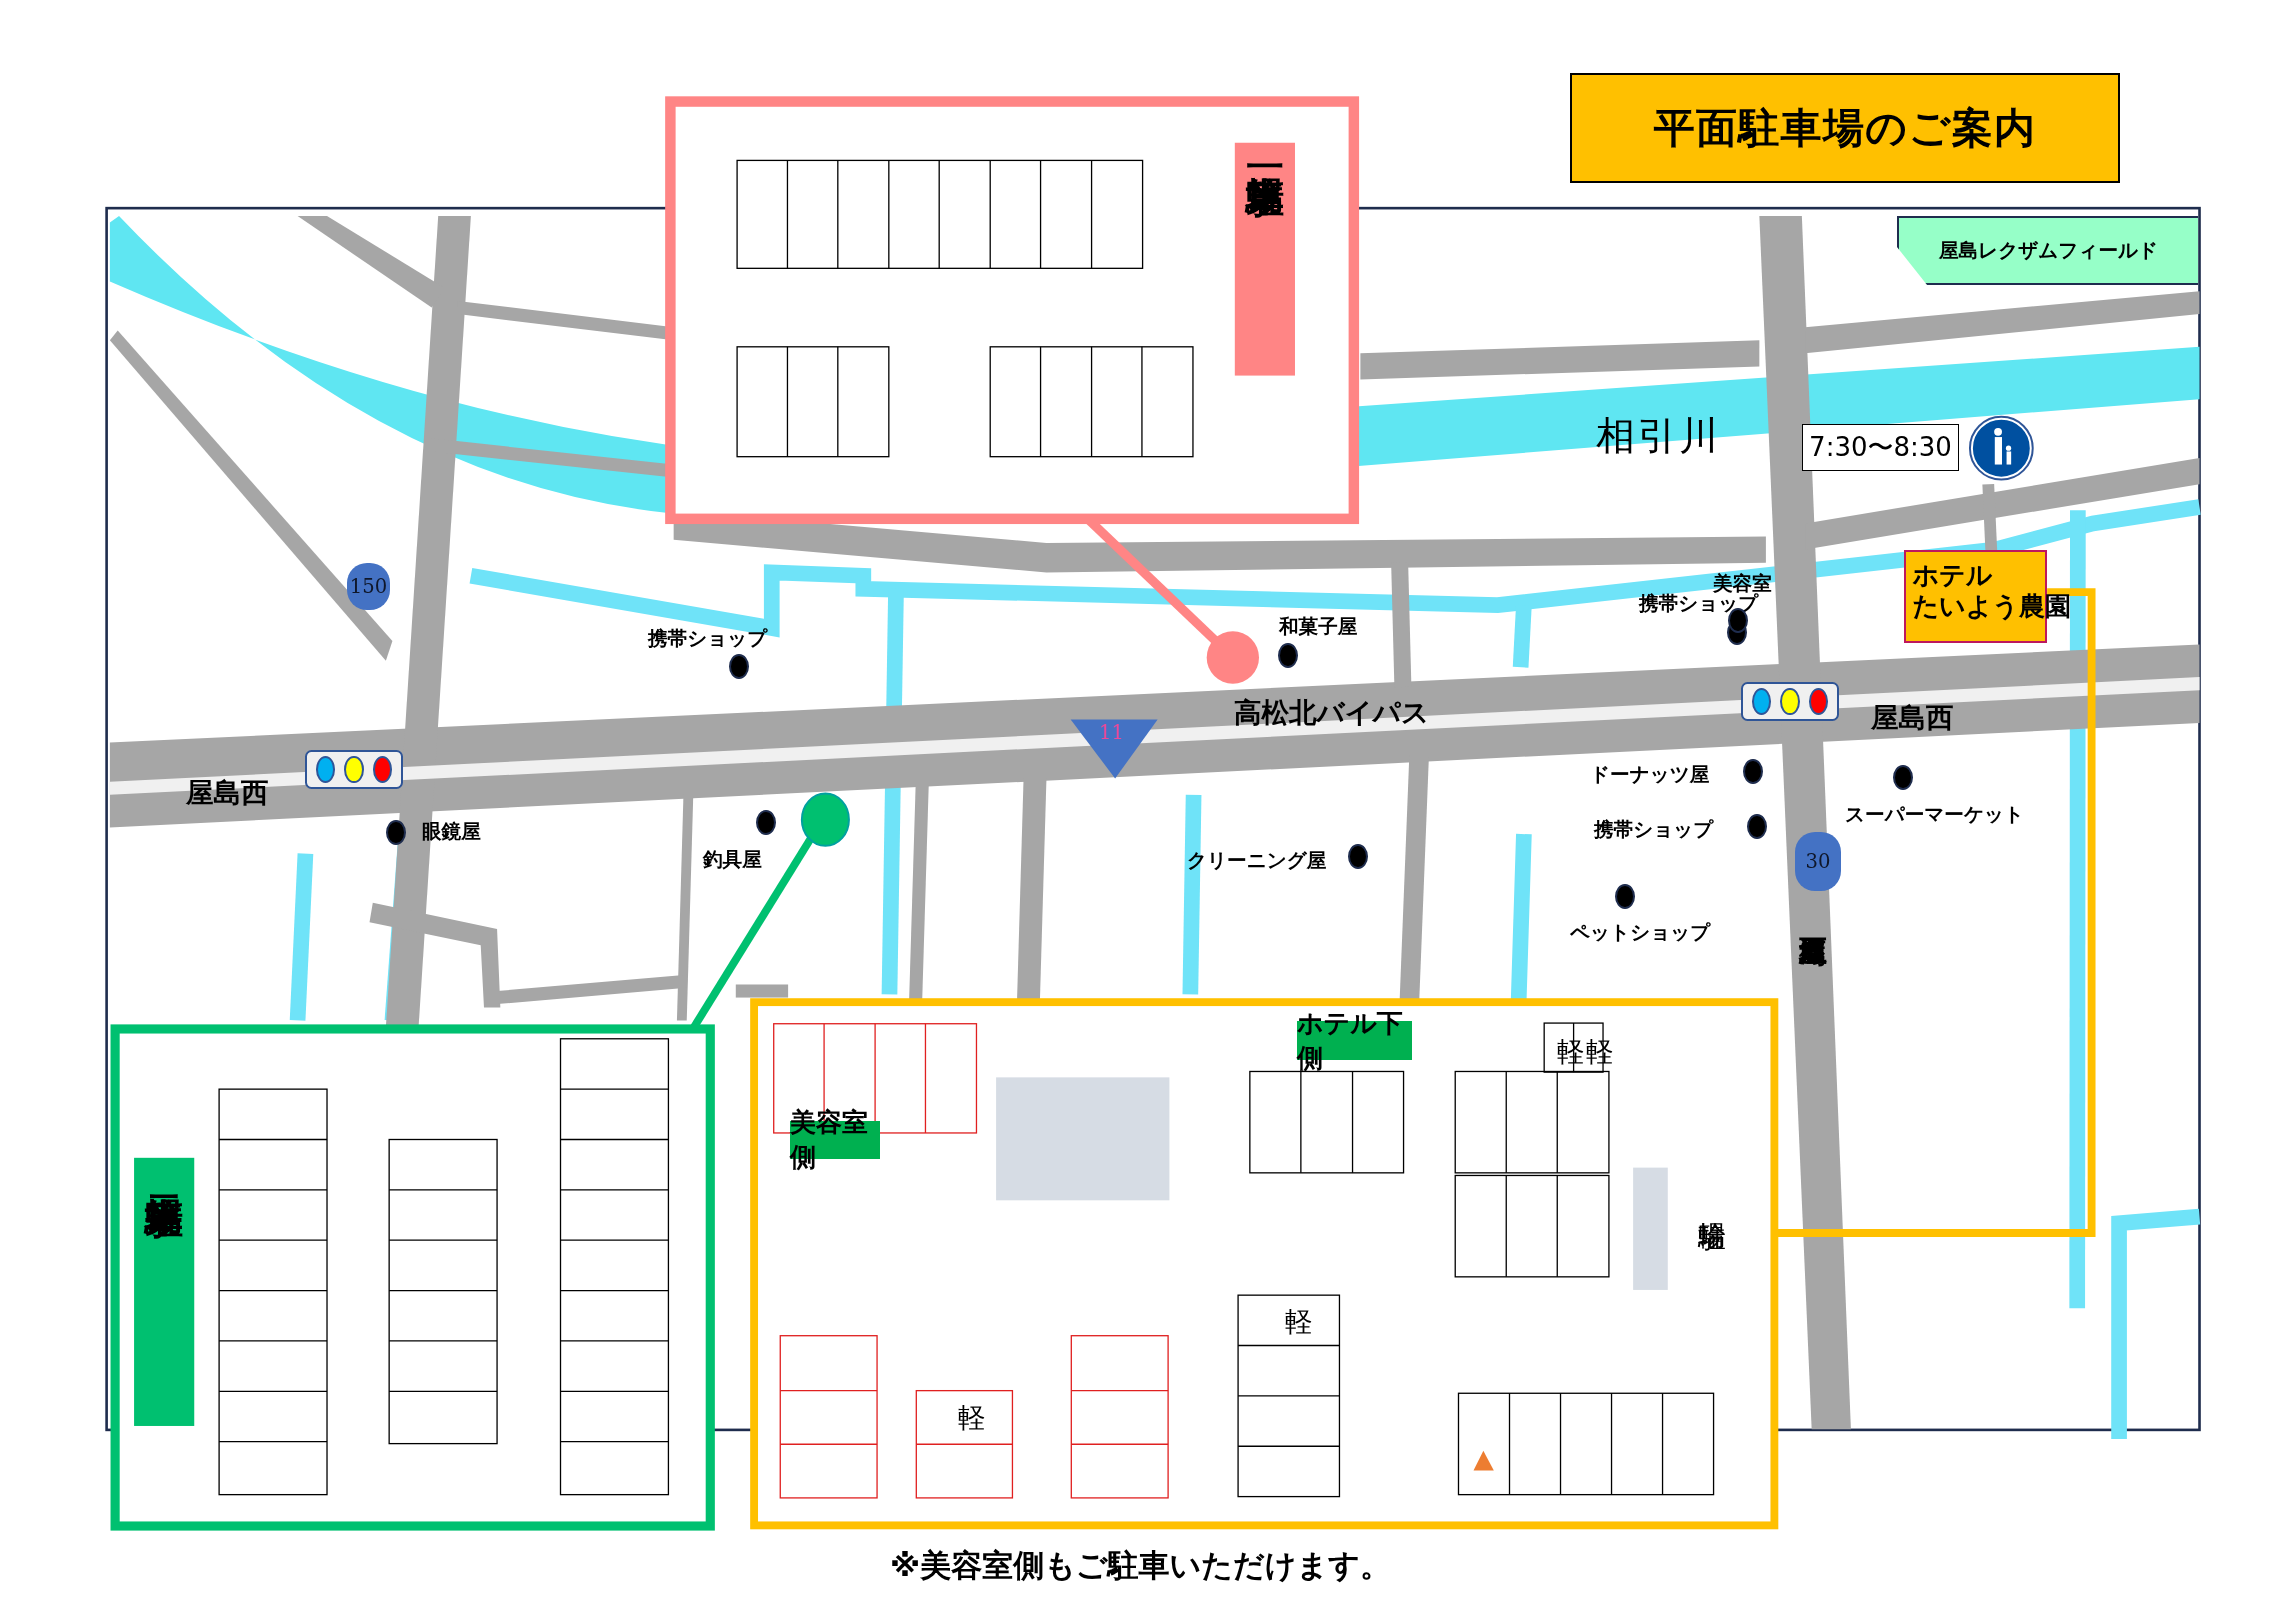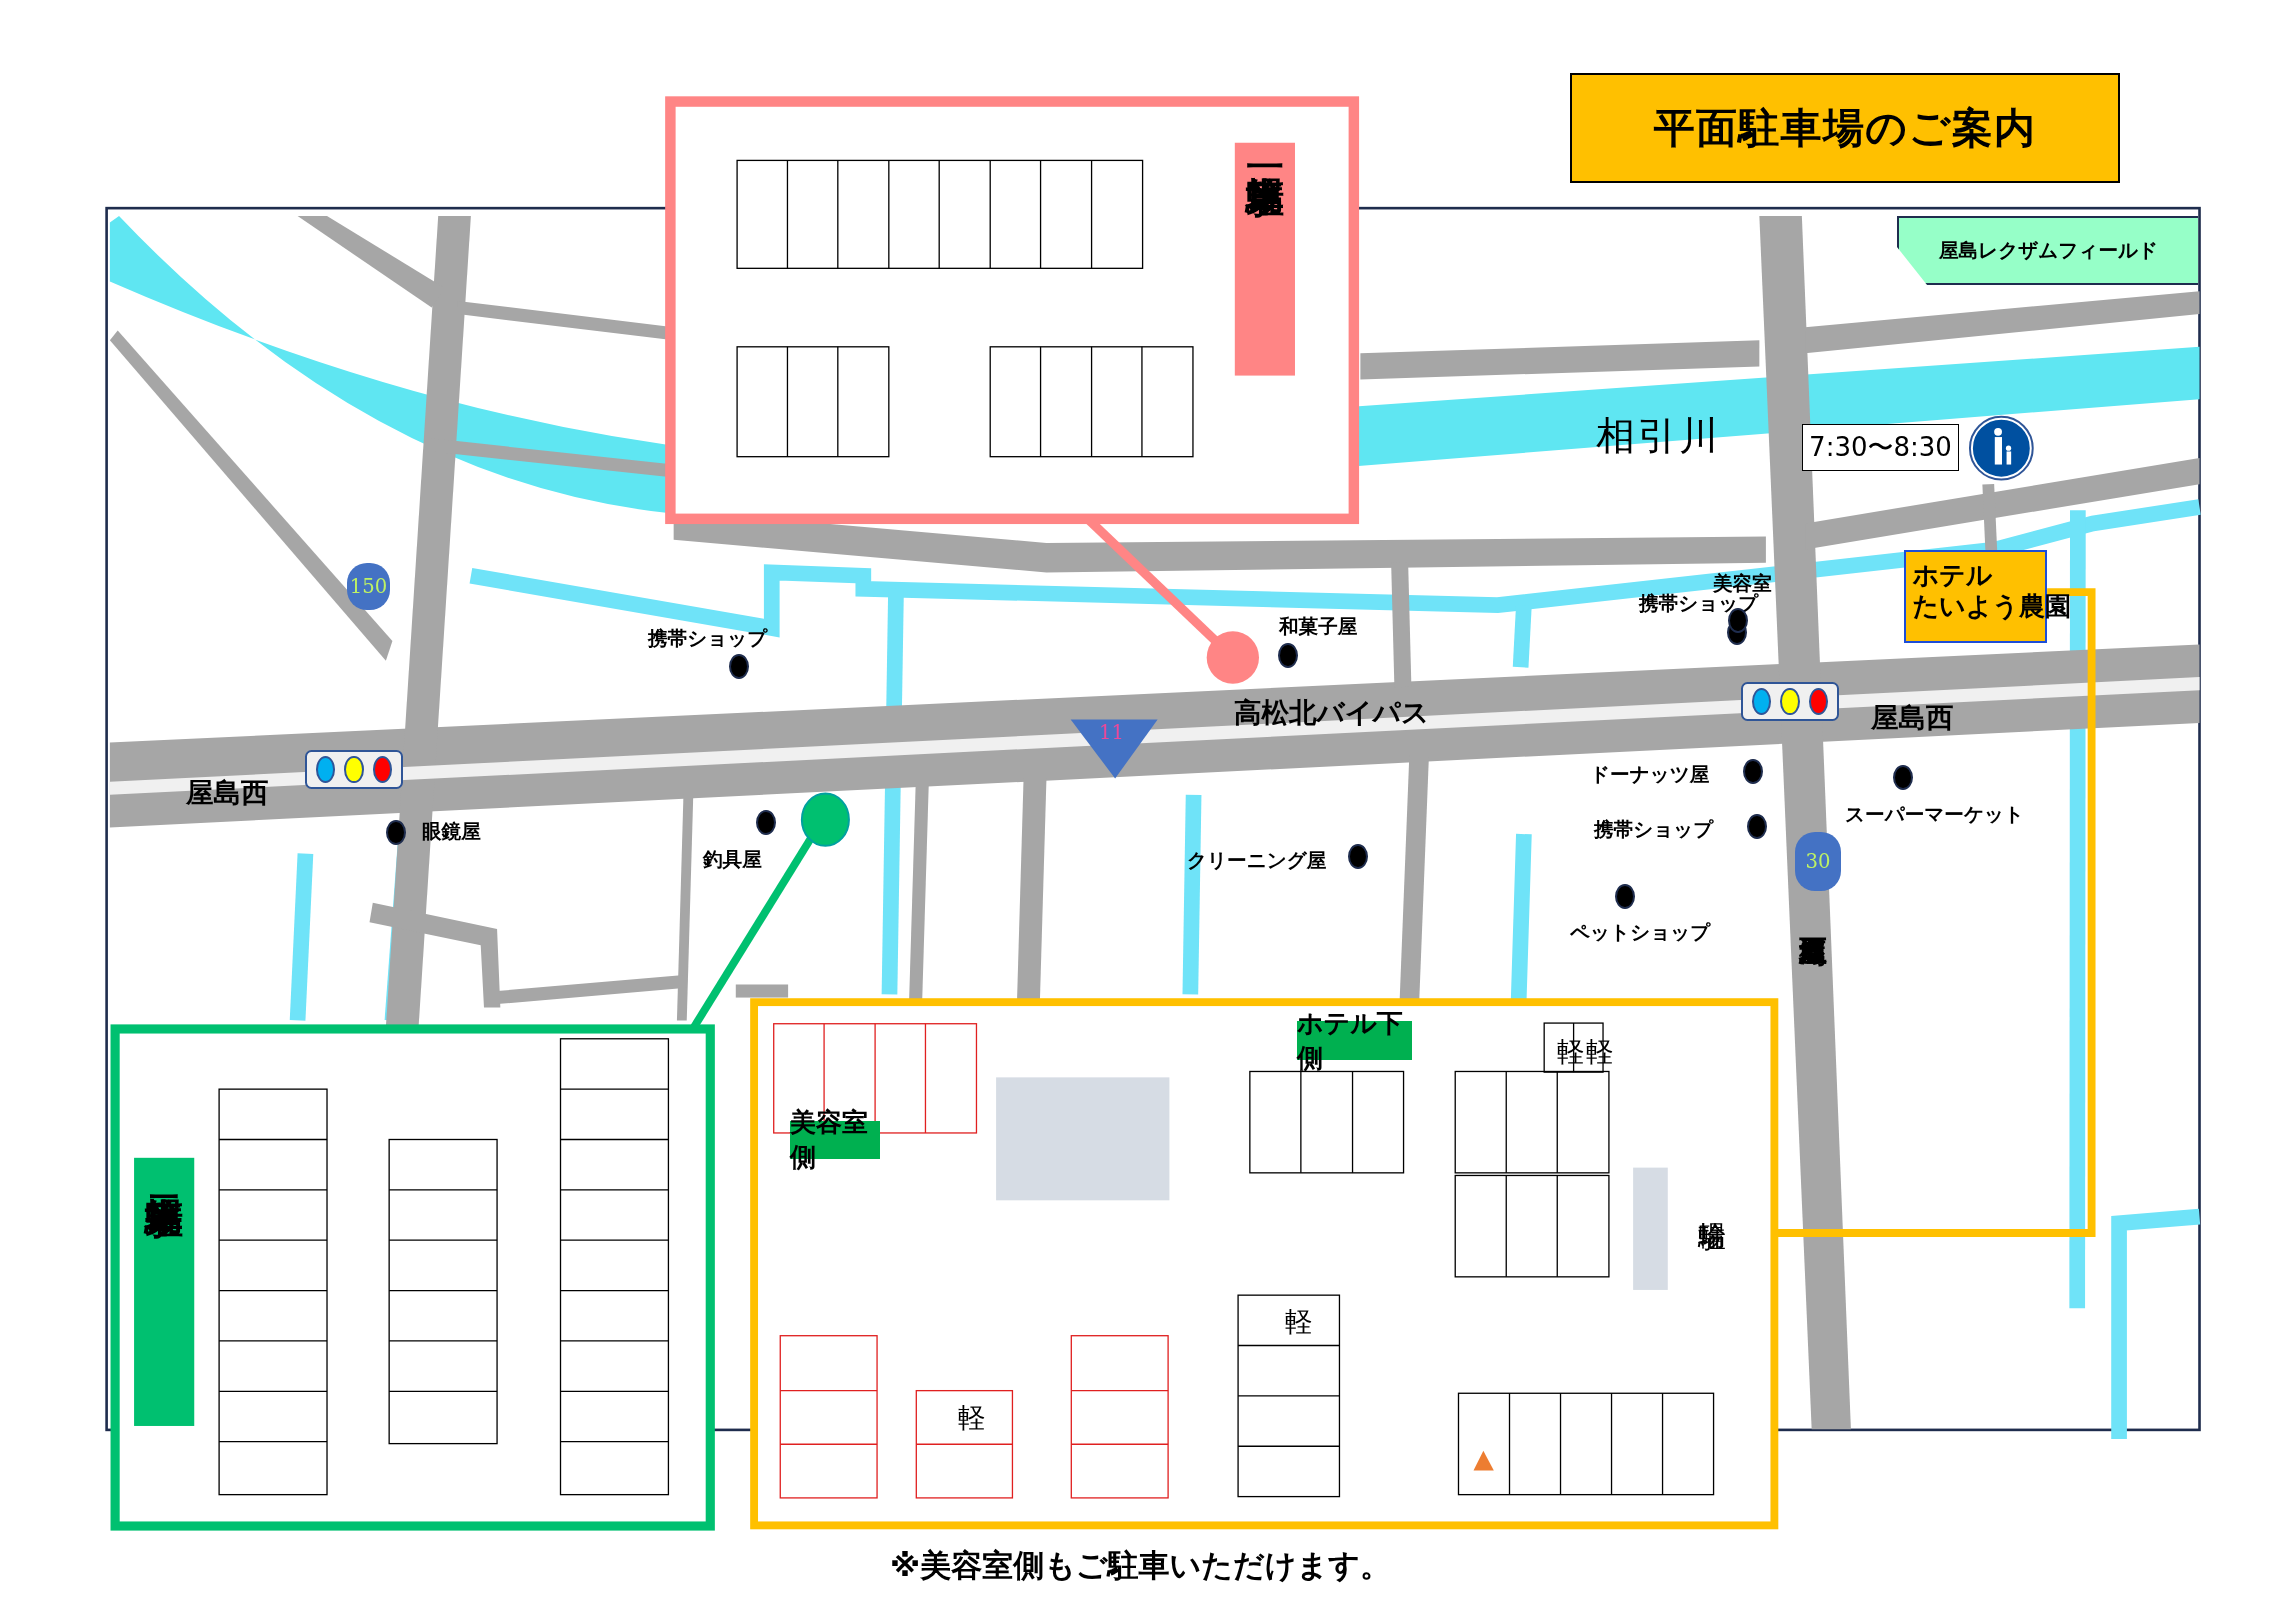--- a/index.html
+++ b/index.html
@@ -13,26 +13,26 @@
     font-size:41px; font-weight:bold; letter-spacing:1.3px; }
   .venue { position:absolute; left:1897px; top:216px; width:301px; height:69px;
     background:#96FFC8; border:2px solid #1F2D4E; border-right:none; box-sizing:border-box;
     display:flex; align-items:center; justify-content:center; font-size:19.6px; font-weight:bold;
     clip-path:polygon(0 0,100% 0,100% 100%,10% 100%,0 45%); }
   .river-label { position:absolute; left:1596px; top:409px; font-size:39px; letter-spacing:2.6px; }
   .time-box { position:absolute; left:1805px; top:424px; width:96px; height:47px; width:96px;
     background:#fff; border:1.3px solid #000; box-sizing:border-box; font-size:26px;
     display:flex; align-items:center; justify-content:center; width:97px; }
   .hotel-box { position:absolute; left:1904px; top:550px; width:143px; height:93px;
-    background:#FFC000; border:2px solid #1d4ed8; box-sizing:border-box;
+    background:#FFC000; border:2px solid #be185d; box-sizing:border-box;
     font-size:26px; font-weight:bold; line-height:31px; padding:7.9px 0 0 6.5px; white-space:nowrap; }
   .shop { position:absolute; font-size:19.6px; font-weight:bold; white-space:nowrap; }
   .dot { position:absolute; width:19.6px; height:25px; border-radius:50%; background:#000; border:2.6px solid #1F2D4E; box-sizing:border-box; }
   .road-label { position:absolute; font-size:27.5px; font-weight:bold; white-space:nowrap; }
-  .route-shield { position:absolute; background:#4472C4; color:#bef264; border-radius:20px;
+  .route-shield { position:absolute; background:#4472C4; color:#0f172a; border-radius:20px;
     display:flex; align-items:center; justify-content:center; font-family:"DejaVu Serif", serif; font-size:19.6px; }
   .signal { position:absolute; width:98px; height:39px; background:#F0F0F0; border:2.6px solid #2F5597;
     border-radius:6.5px; box-sizing:border-box; display:flex; align-items:center; justify-content:space-evenly; }
   .lamp { width:19.6px; height:27.5px; border-radius:50%; border:2px solid #2F5597; box-sizing:border-box; }
   .vlabel { position:absolute; font-weight:bold; text-align:center; writing-mode:vertical-rl; }
   .lot-label { position:absolute; background:#00B050; display:flex; align-items:center; justify-content:flex-end;
     font-size:26px; font-weight:bold; }
   .note { position:absolute; left:890px; top:1545px; font-size:31px; font-weight:bold; white-space:nowrap; }
   .kei { position:absolute; font-size:27.5px; }
 </style>

